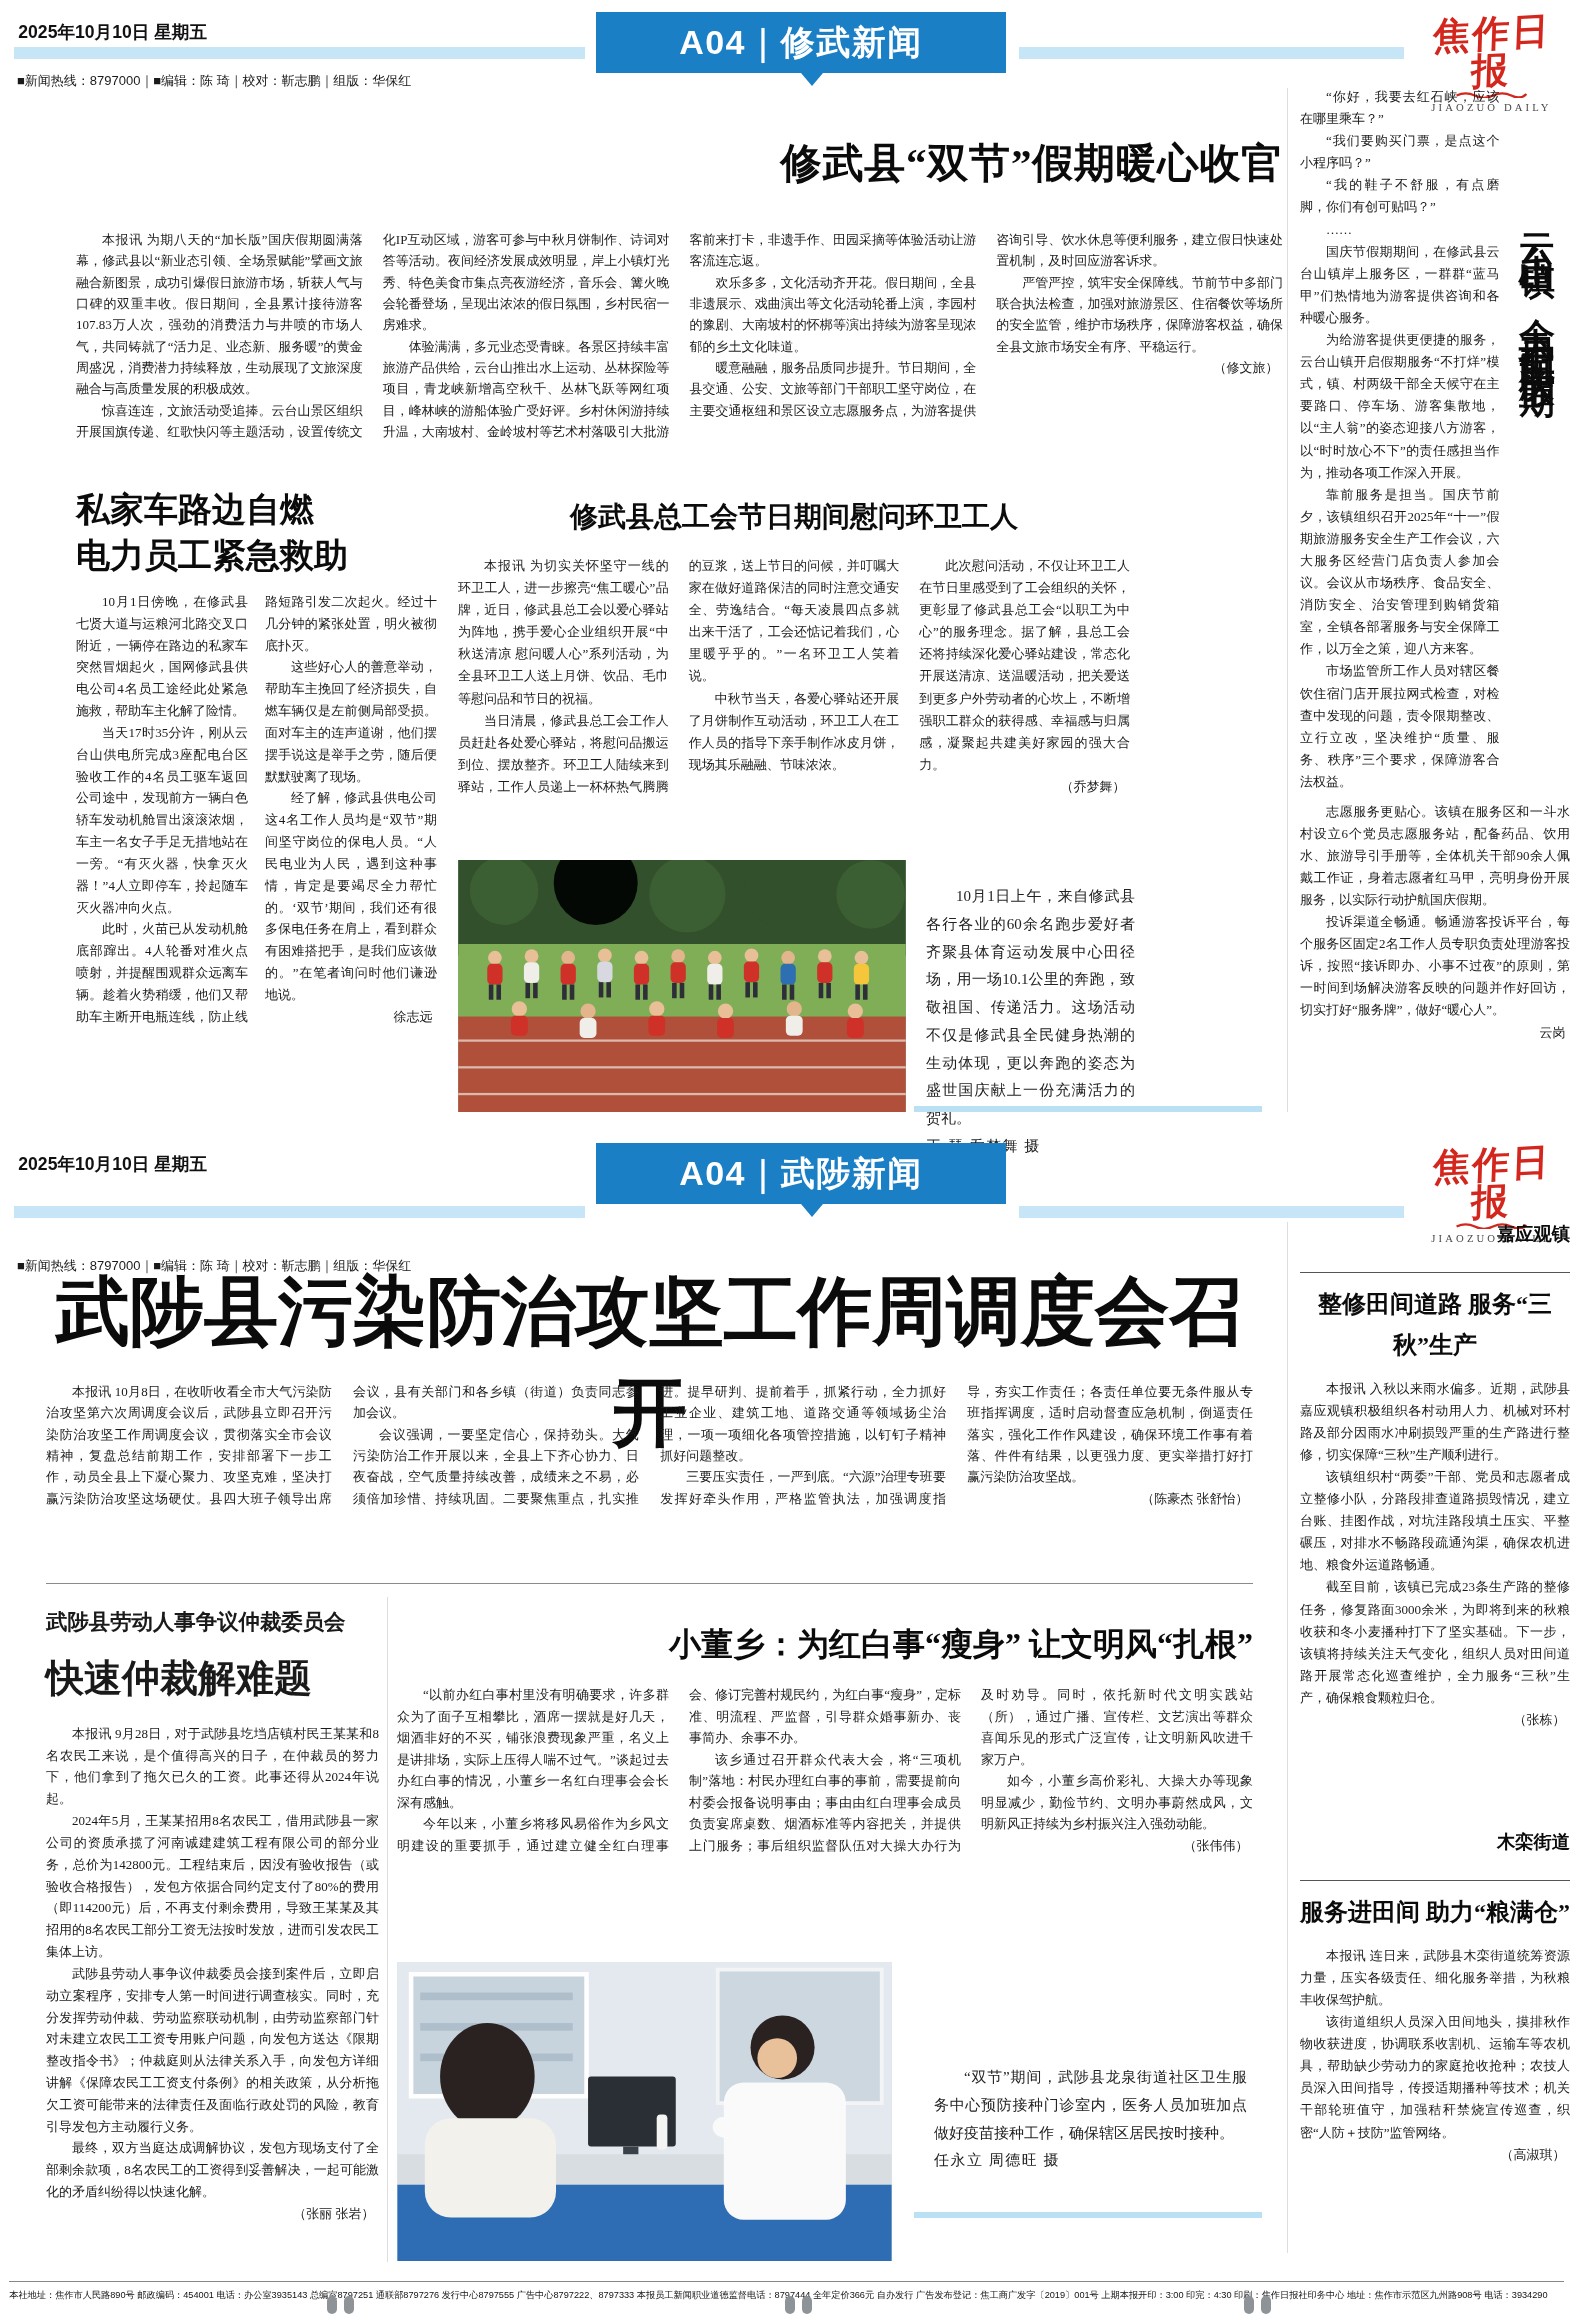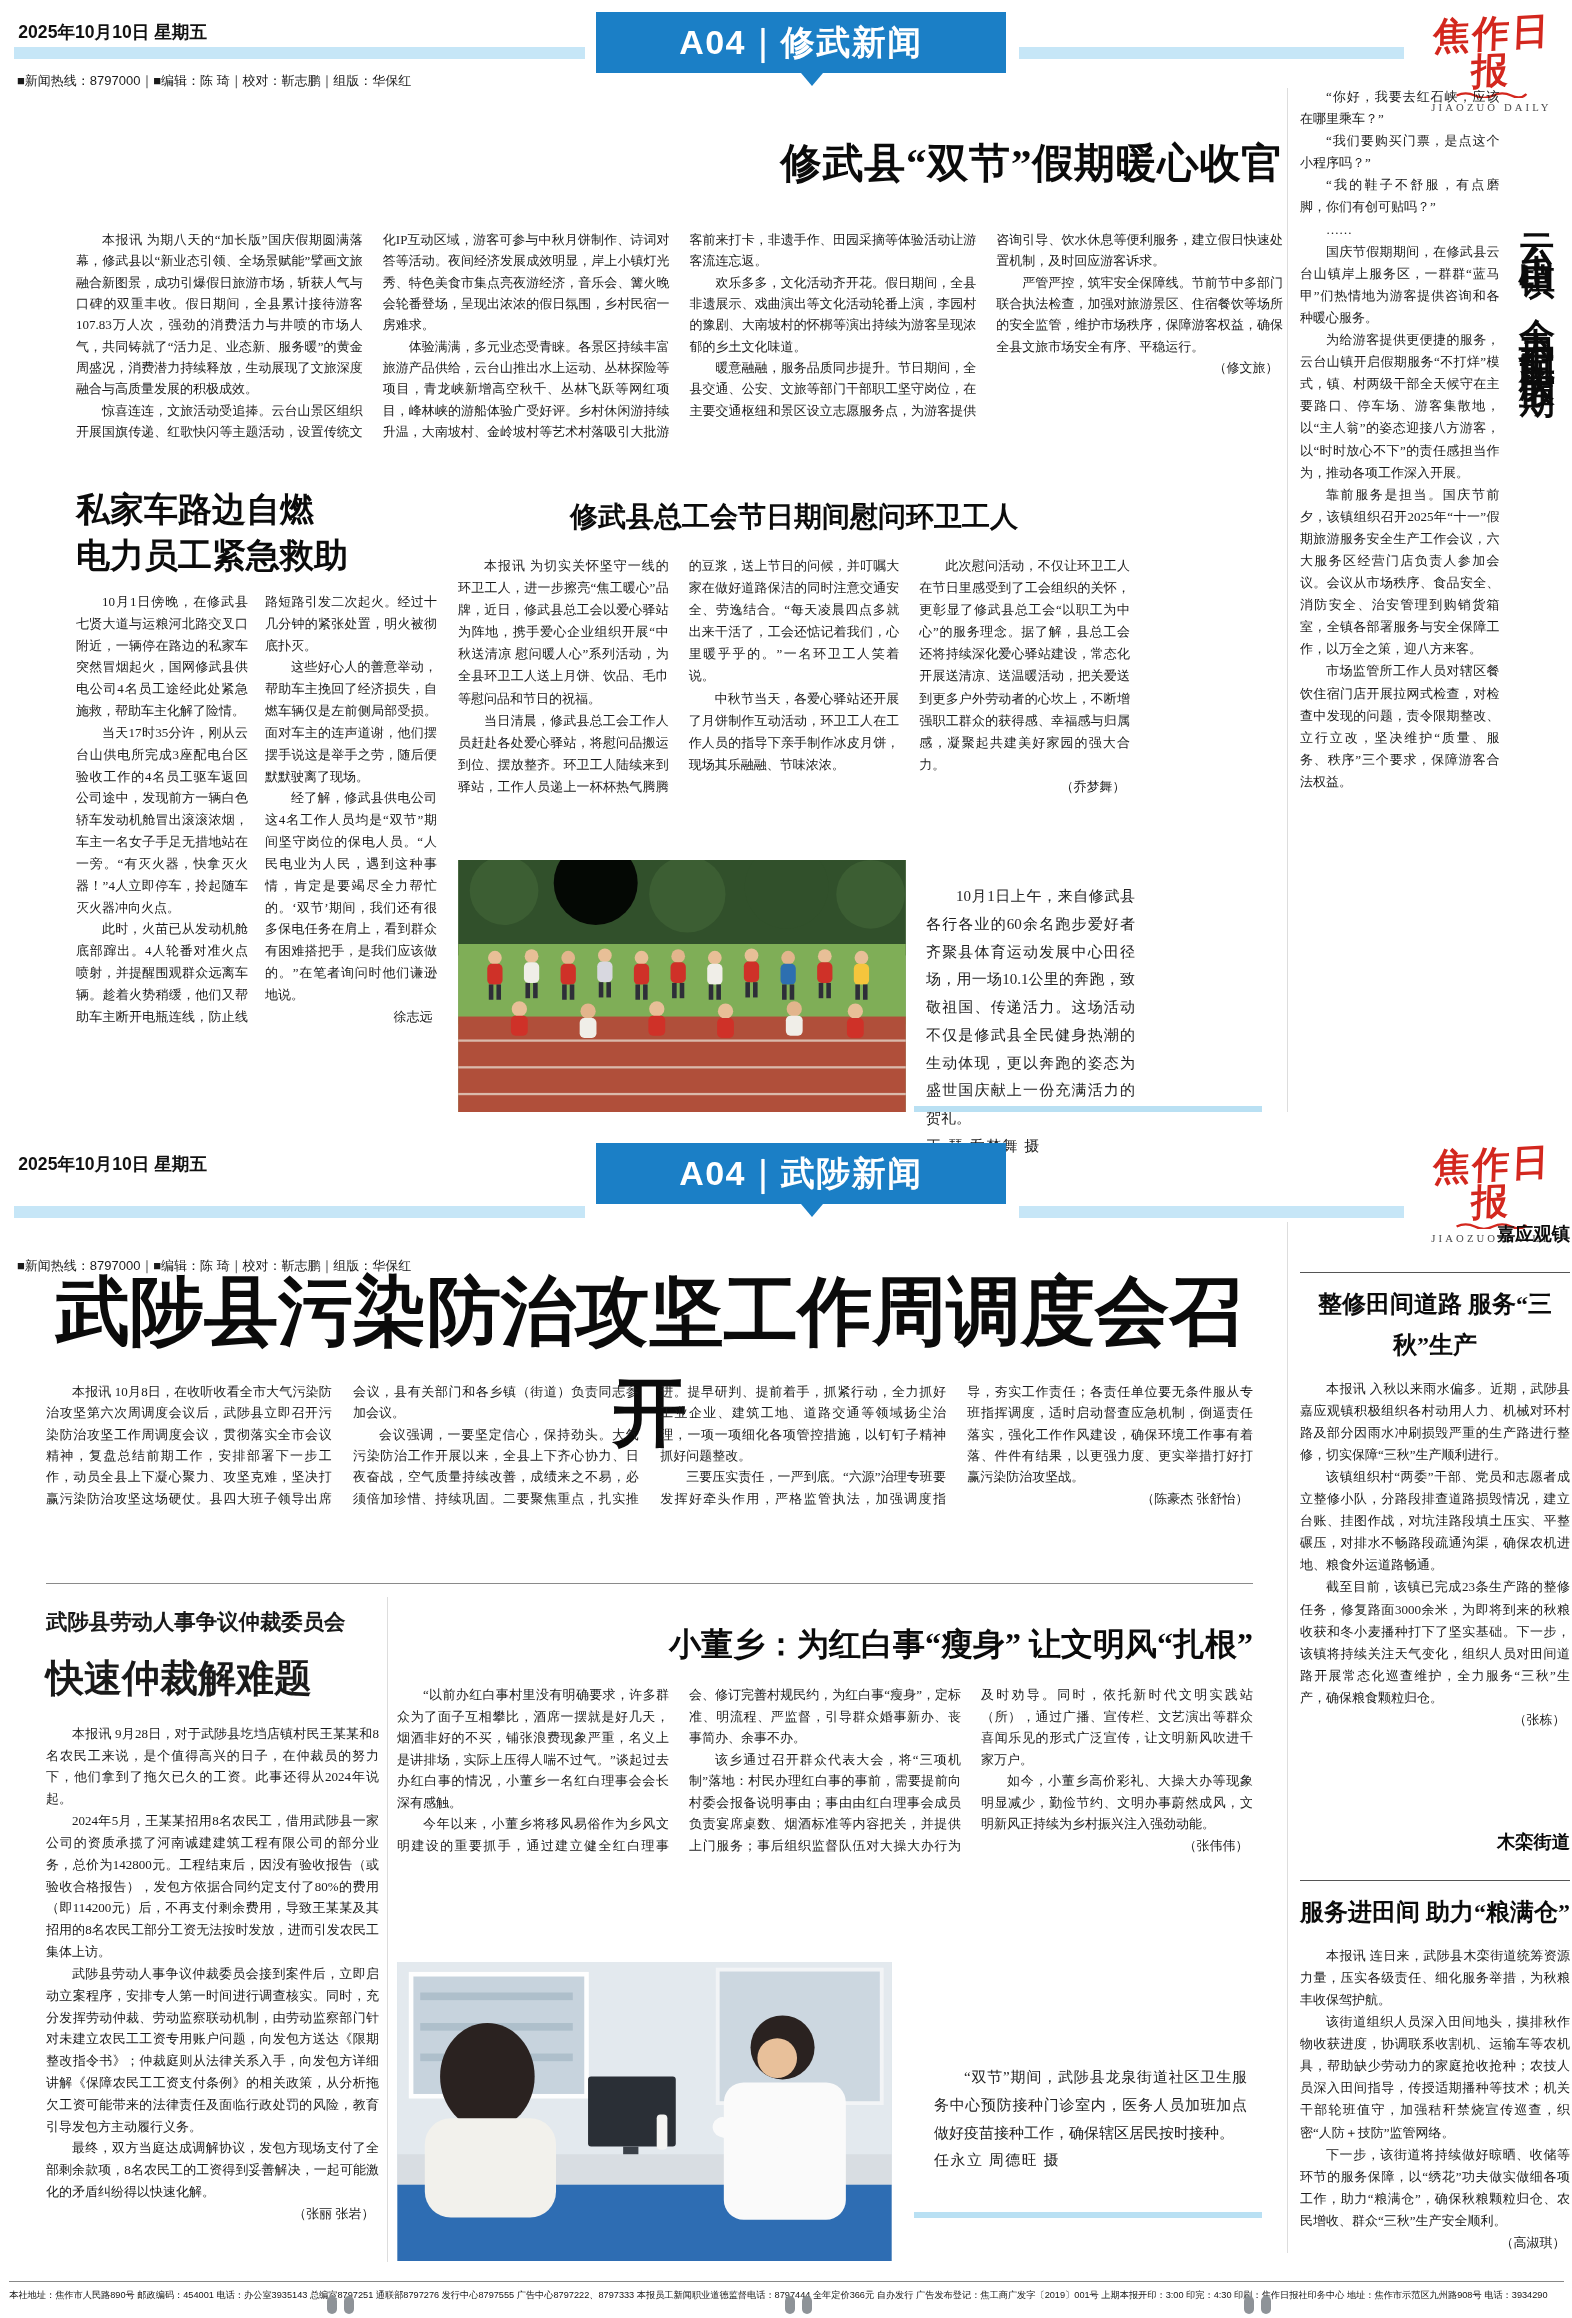--- a/index.html
+++ b/index.html
@@ -144,20 +144,25 @@
       <p>……</p>
       <p>国庆节假期期间，在修武县云台山镇岸上服务区，一群群“蓝马甲”们热情地为游客提供咨询和各种暖心服务。</p>
       <p>为给游客提供更便捷的服务，云台山镇开启假期服务“不打烊”模式，镇、村两级干部全天候守在主要路口、停车场、游客集散地，以“主人翁”的姿态迎接八方游客，以“时时放心不下”的责任感担当作为，推动各项工作深入开展。</p>
       <p>靠前服务是担当。国庆节前夕，该镇组织召开2025年“十一”假期旅游服务安全生产工作会议，六大服务区经营门店负责人参加会议。会议从市场秩序、食品安全、消防安全、治安管理到购销货箱室，全镇各部署服务与安全保障工作，以万全之策，迎八方来客。</p>
       <p>市场监管所工作人员对辖区餐饮住宿门店开展拉网式检查，对检查中发现的问题，责令限期整改、立行立改，坚决维护“质量、服务、秩序”三个要求，保障游客合法权益。</p>
     </div>
     <div class="yt-h">
       <span>云台山镇：全力护航国庆假期</span>
     </div>
   </div>
+  <div class="yt-b">
+    <p>志愿服务更贴心。该镇在服务区和一斗水村设立6个党员志愿服务站，配备药品、饮用水、旅游导引手册等，全体机关干部90余人佩戴工作证，身着志愿者红马甲，亮明身份开展服务，以实际行动护航国庆假期。</p>
+    <p>投诉渠道全畅通。畅通游客投诉平台，每个服务区固定2名工作人员专职负责处理游客投诉，按照“接诉即办、小事不过夜”的原则，第一时间到场解决游客反映的问题并作好回访，切实打好“服务牌”，做好“暖心人”。</p>
+    <p class="byline">云岗</p>
+  </div>
 </div>
 
 <div class="photo ph1">
   <svg width="448" height="252" viewBox="0 0 586 330">
     <rect width="586" height="125" fill="#31502b"></rect>
     <circle cx="60" cy="40" r="45" fill="#3c5e33"></circle>
       <circle cx="180" cy="30" r="55" fill="#365а30" opacity=".9"></circle>
     <circle cx="300" cy="45" r="50" fill="#3c5e33"></circle>
       <circle cx="430" cy="35" r="55" fill="#31502b"></circle>
       <circle cx="540" cy="45" r="45" fill="#3c5e33"></circle>
@@ -303,21 +308,20 @@
     <p class="byline">（张栋）</p>
   </div>
 </div>
 
 <div class="sidecol ml body-txt">
   <div class="kicker">木栾街道</div>
   <div class="subhead">服务进田间  助力“粮满仓”</div>
   <div class="side-b">
     <p>本报讯  连日来，武陟县木栾街道统筹资源力量，压实各级责任、细化服务举措，为秋粮丰收保驾护航。</p>
     <p>该街道组织人员深入田间地头，摸排秋作物收获进度，协调联系收割机、运输车等农机具，帮助缺少劳动力的家庭抢收抢种；农技人员深入田间指导，传授适期播种等技术；机关干部轮班值守，加强秸秆禁烧宣传巡查，织密“人防＋技防”监管网络。</p>
-    <p>下一步，该街道将持续做好晾晒、收储等环节的服务保障，以“绣花”功夫做实做细各项工作，助力“粮满仓”，确保秋粮颗粒归仓、农民增收、群众“三秋”生产安全顺利。</p>
     <p class="byline">（高淑琪）</p>
   </div>
 </div>
 
 <div class="arb body-txt">
   <div class="arb-k">武陟县劳动人事争议仲裁委员会</div>
   <div class="arb-h">快速仲裁解难题</div>
   <div class="arb-b">
     <p>本报讯  9月28日，对于武陟县圪垱店镇村民王某某和8名农民工来说，是个值得高兴的日子，在仲裁员的努力下，他们拿到了拖欠已久的工资。此事还得从2024年说起。</p>
     <p>2024年5月，王某某招用8名农民工，借用武陟县一家公司的资质承揽了河南诚建建筑工程有限公司的部分业务，总价为142800元。工程结束后，因没有验收报告（或验收合格报告），发包方依据合同约定支付了80%的费用（即114200元）后，不再支付剩余费用，导致王某某及其招用的8名农民工部分工资无法按时发放，进而引发农民工集体上访。</p>

